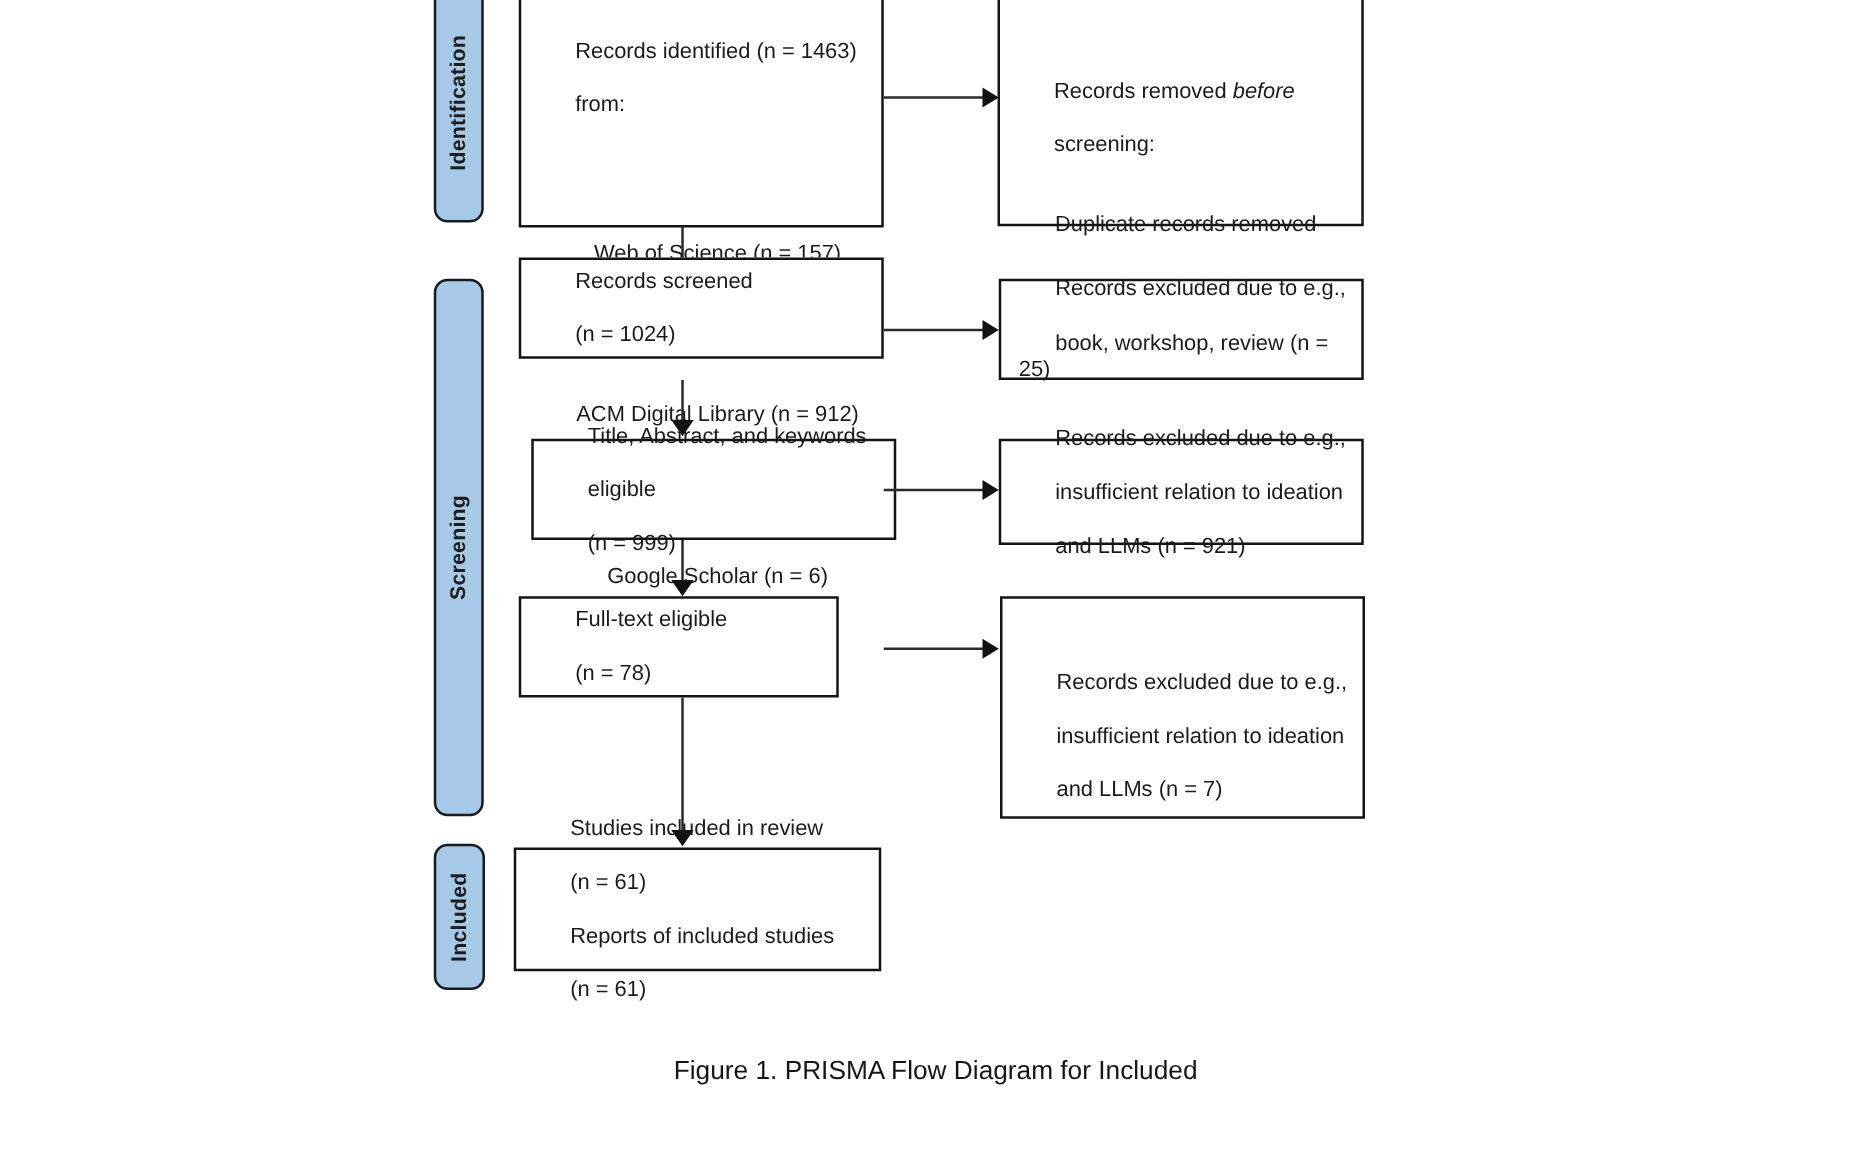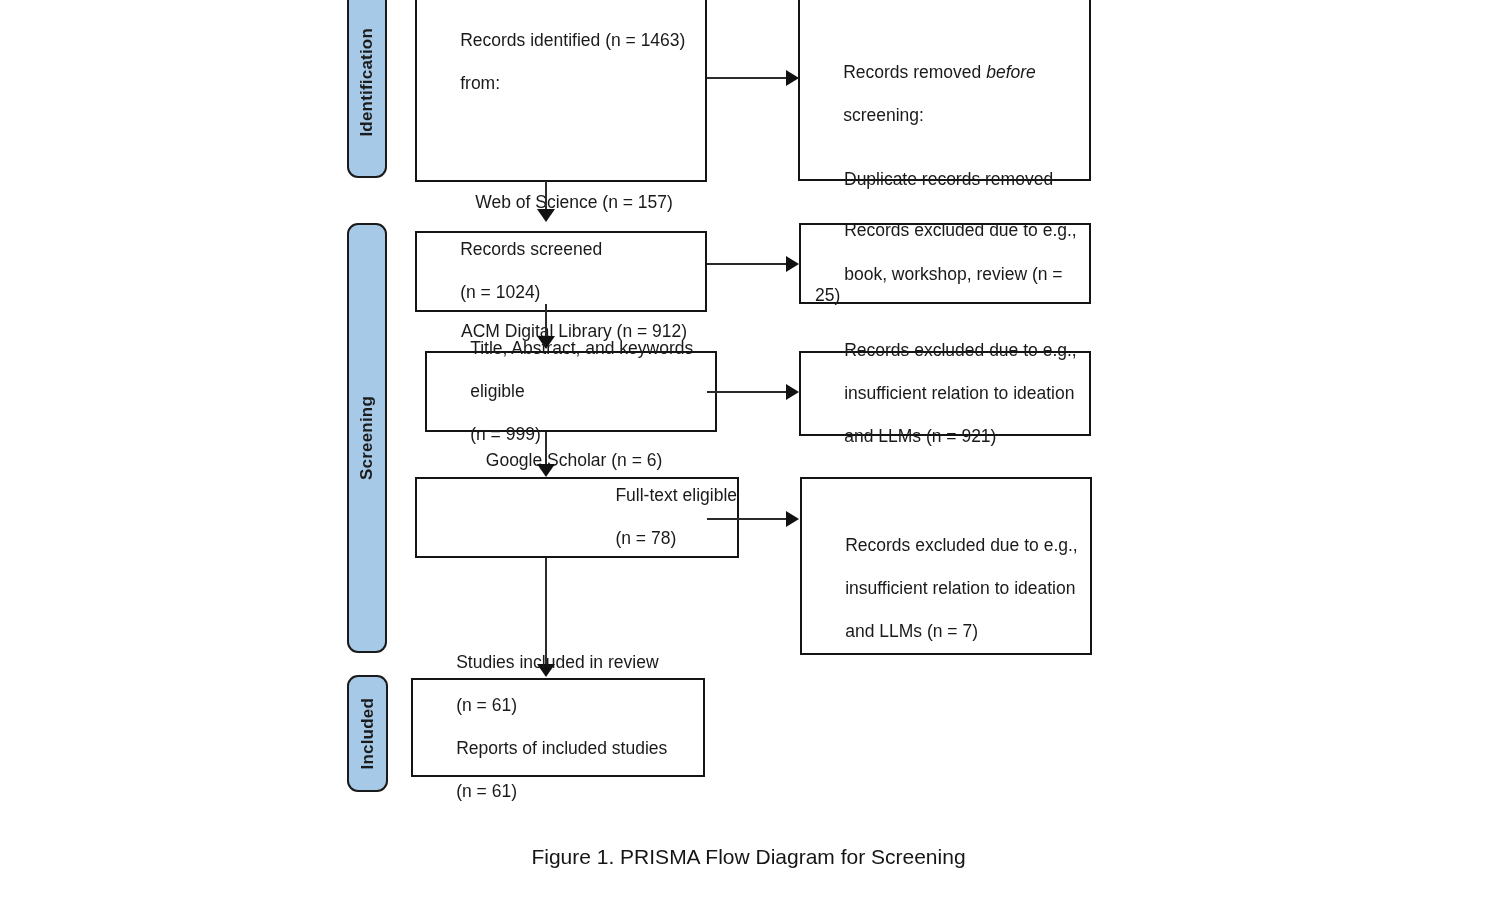--- a/index.html
+++ b/index.html
@@ -144,21 +144,21 @@
       <span class="indent">(n = 439)</span>
     </div>
   </div>
 
   <div class="hline" style="left:707px; top:77px; width:82px;"></div>
   <div class="arrow-right" style="left:786px; top:70px;"></div>
 
   <div class="vline" style="left:545px; top:181px; width:2px; height:32px;"></div>
   <div class="arrow-down" style="left:537px; top:209px;"></div>
 
-  <div class="flowbox" style="left:415px; top:231px; width:292px; height:81px;">
+  <div class="flowbox" style="left:415px; top:206px; width:292px; height:81px;">
     <div class="body">
       <span>Records screened</span><br>
       <span>(n = 1024)</span>
     </div>
   </div>
 
   <div class="flowbox" style="left:799px; top:223px; width:292px; height:81px;">
     <div class="body">
       <span>Records excluded due to e.g.,</span><br>
       <span>book, workshop, review (n = 25)</span>
@@ -186,21 +186,21 @@
       <span>and LLMs (n = 921)</span>
     </div>
   </div>
 
   <div class="hline" style="left:707px; top:391px; width:82px;"></div>
   <div class="arrow-right" style="left:786px; top:384px;"></div>
 
   <div class="vline" style="left:545px; top:432px; width:2px; height:36px;"></div>
   <div class="arrow-down" style="left:537px; top:464px;"></div>
 
-  <div class="flowbox" style="left:415px; top:477px; width:324px; height:81px;justify-content:flex-end;">
+  <div class="flowbox" style="left:415px; top:477px; width:256px; height:81px;">
     <div class="body">
       <span>Full-text eligible</span><br>
       <span>(n = 78)</span>
     </div>
   </div>
 
   <div class="flowbox align-top" style="left:800px; top:477px; width:292px; height:178px;">
     <div class="body" style="padding-top:34px;">
       <span>Records excluded due to e.g.,</span><br>
       <span>insufficient relation to ideation</span><br>
@@ -219,14 +219,14 @@
       <span>Studies included in review</span><br>
       <span>(n = 61)</span><br>
       <span>Reports of included studies</span><br>
       <span>(n = 61)</span>
     </div>
   </div>
 
 </div>
 
 <div id="caption">
-  <span class="cap-strong">Figure 1.</span><span> PRISMA Flow Diagram for Screening</span>
+  <span class="cap-strong">Figure 1.</span><span> PRISMA Flow Diagram for Included</span>
 </div>
 
 </body></html>

